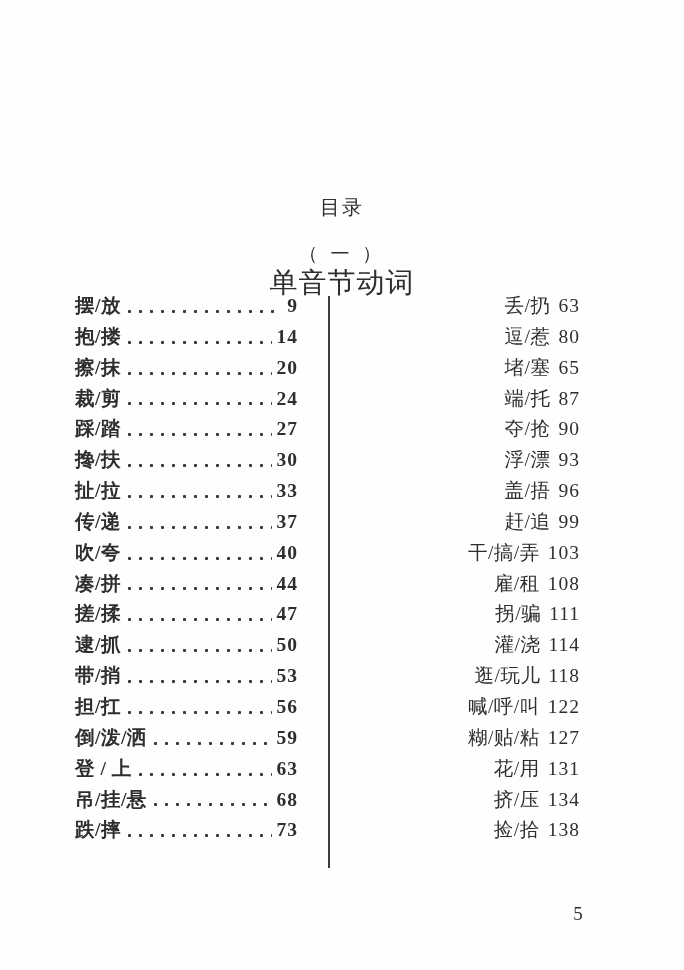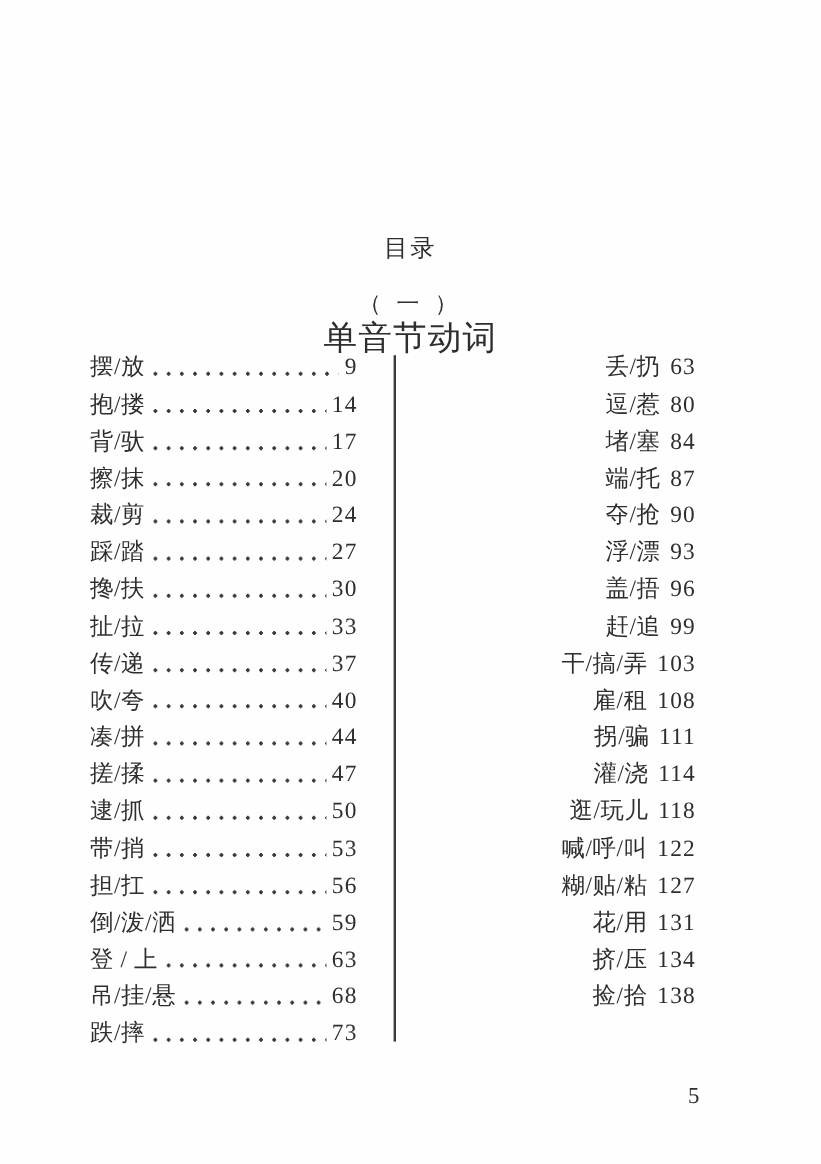--- a/index.html
+++ b/index.html
@@ -43,21 +43,21 @@
     position: absolute;
     top: 292px;
     left: 75px;
     width: 505px;
     display: flex;
   }
   .toc-col {
     display: flex;
     flex-direction: column;
   }
-  .toc-col.left  { width: 223px; }
+  .toc-col.left  { width: 223px; font-weight: bold; }
   .toc-col.right { width: 222px; margin-left: 60px; align-items: flex-end; }
   .column-divider {
     position: absolute;
     left: 253px;
     top: 4px;
     width: 2px;
     height: 572px;
     background: #3c3c3c;
   }
   .toc-row {
@@ -110,25 +110,20 @@
         <span class="dot-leader"></span>
         <span class="pagenum">9</span>
       </div>
 
       <div class="toc-row">
         <span class="term">抱/搂</span>
         <span class="dot-leader"></span>
         <span class="pagenum">14</span>
       </div>
 
-      <div class="toc-row">
-        <span class="term">背/驮</span>
-        <span class="dot-leader"></span>
-        <span class="pagenum">17</span>
-      </div>
 
       <div class="toc-row">
         <span class="term">擦/抹</span>
         <span class="dot-leader"></span>
         <span class="pagenum">20</span>
       </div>
 
       <div class="toc-row">
         <span class="term">裁/剪</span>
         <span class="dot-leader"></span>
@@ -230,21 +225,21 @@
 
       <div class="toc-row">
         <span class="term">逗/惹</span>
         <span class="dot-leader"></span>
         <span class="pagenum">80</span>
       </div>
 
       <div class="toc-row">
         <span class="term">堵/塞</span>
         <span class="dot-leader"></span>
-        <span class="pagenum">84</span>
+        <span class="pagenum">65</span>
       </div>
 
       <div class="toc-row">
         <span class="term">端/托</span>
         <span class="dot-leader"></span>
         <span class="pagenum">87</span>
       </div>
 
       <div class="toc-row">
         <span class="term">夺/抢</span>

